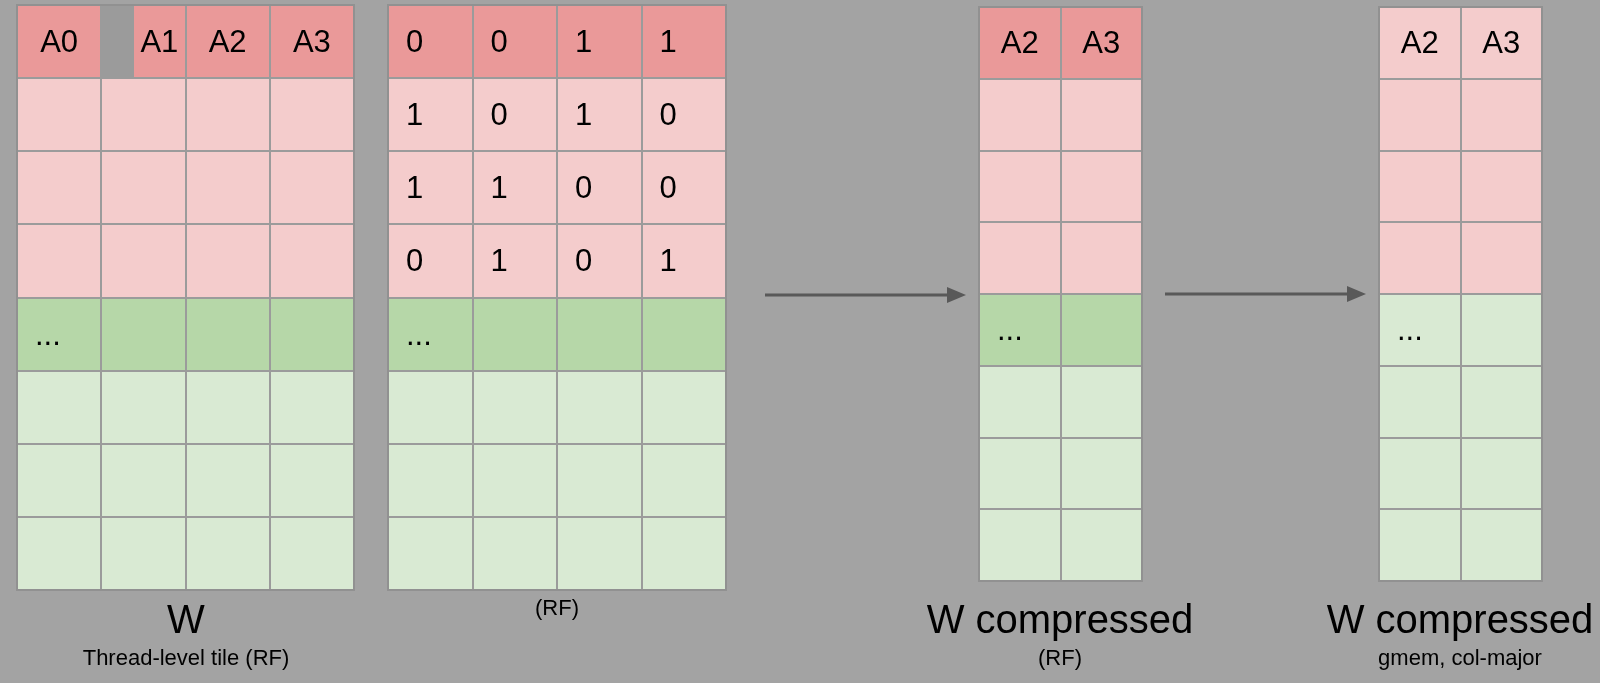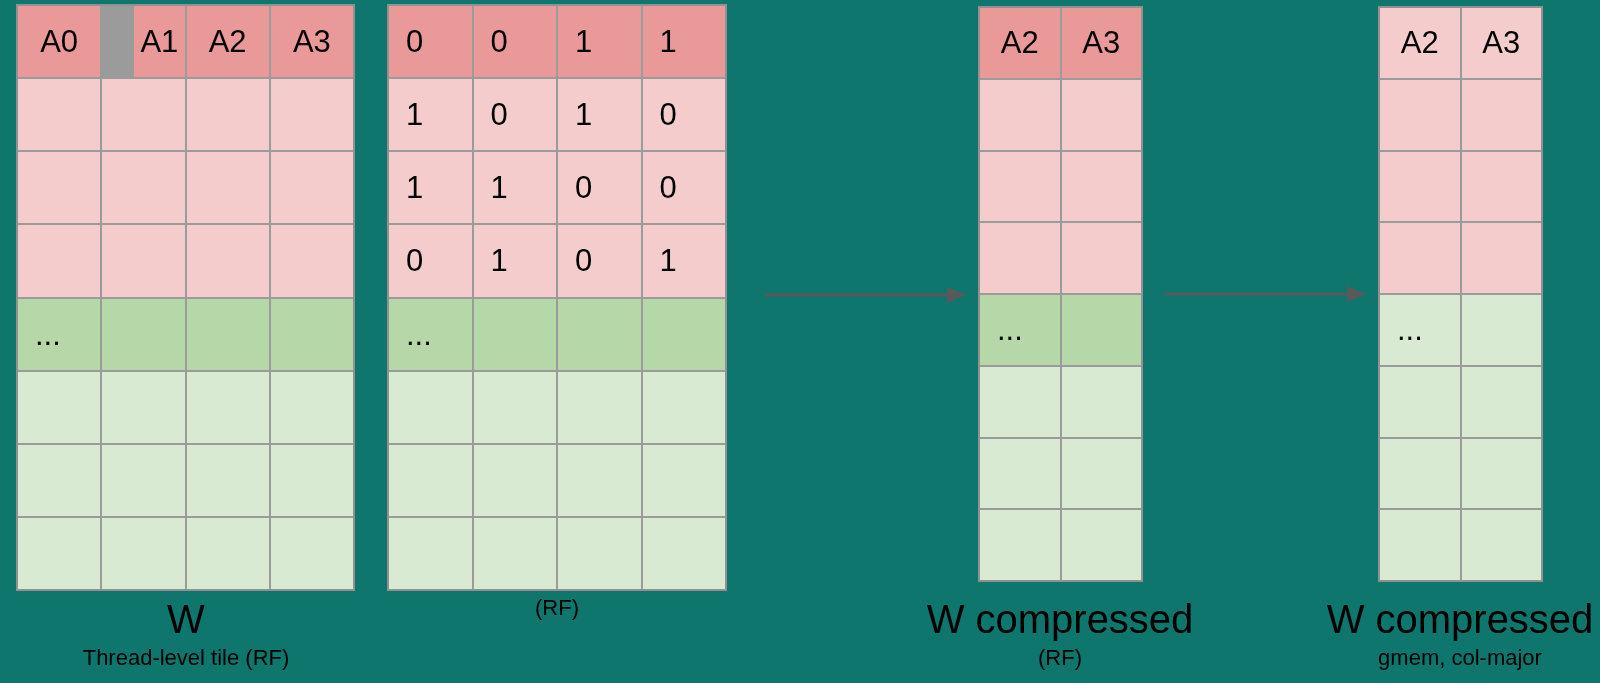--- a/index.html
+++ b/index.html
@@ -1,21 +1,21 @@
 <!DOCTYPE html>
 <html><head>
 <meta charset="utf-8">
 <style>
   html, body { margin: 0; padding: 0; }
   body { background: #ffffff; }
   .canvas {
     position: relative;
     width: 1600px;
     height: 683px;
-    background: #0f766e;
+    background: #a3a3a3;
     overflow: hidden;
     font-family: "Liberation Sans", sans-serif;
     color: #000000;
   }
   .grid-block { position: absolute; }
   .grid-cells {
     display: grid;
     width: 100%;
     height: 100%;
     gap: 2px;

